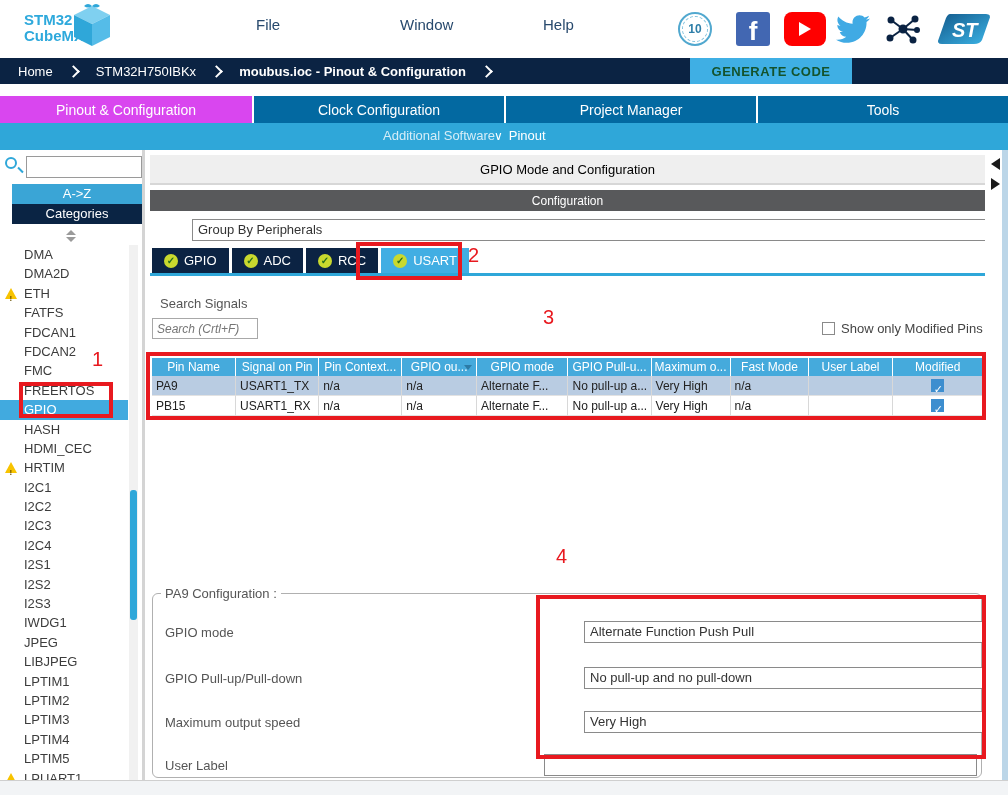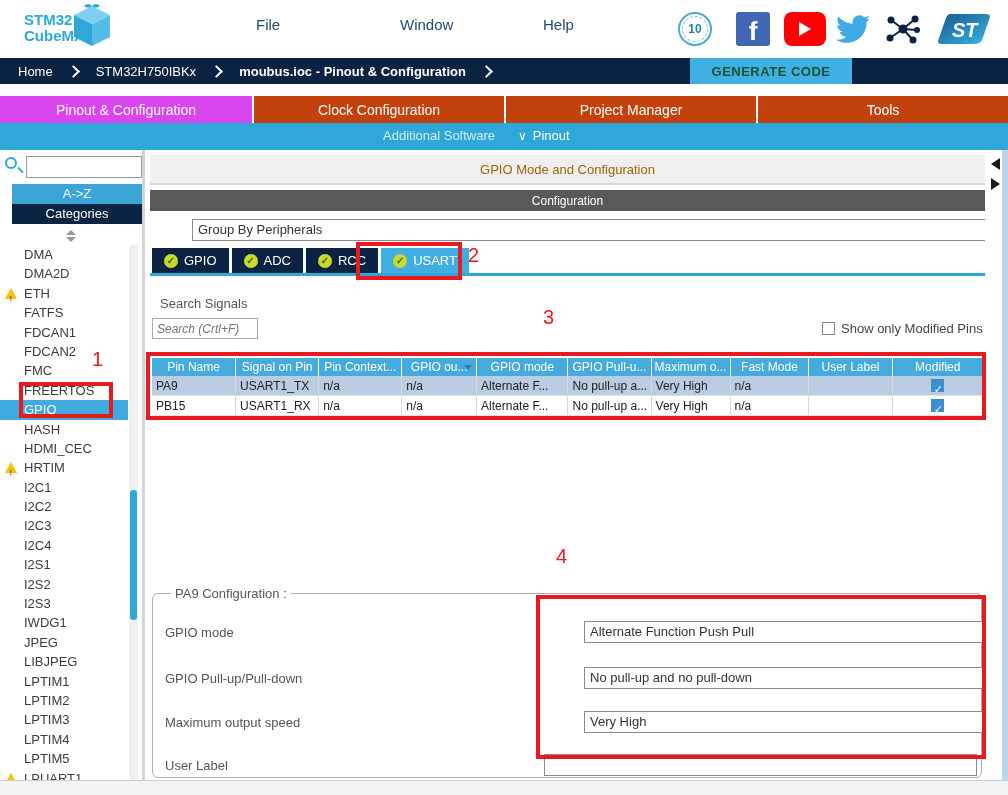--- a/index.html
+++ b/index.html
@@ -26,26 +26,26 @@
 
   
   .breadcrumb { position:absolute; left:0; top:58px; width:1008px; height:26px; background:#0b2343; display:flex; align-items:center; color:#fff; font-size:13px; }
   .bc-item { margin-left:18px; cursor:pointer; }
   .bc-chev { margin-left:16px; width:9px; height:9px; border-top:2px solid #fff; border-right:2px solid #fff; transform:rotate(45deg); }
   .bc-bold { font-weight:bold; }
   .gen-btn { position:absolute; left:690px; top:0; width:162px; height:26px; background:#3fafe4; color:#14532d; font-weight:bold; font-size:13px; letter-spacing:.5px; border:none; display:flex; align-items:center; justify-content:center; cursor:pointer; }
 
   
   .tabs { position:absolute; left:0; top:96px; width:1008px; height:27px; display:flex; }
-  .tab { width:252px; height:27px; background:#c2410c; color:#fff; font-size:14px; display:flex; align-items:center; justify-content:center; border-left:2px solid #fff; cursor:pointer; }
+  .tab { width:252px; height:27px; background:#0369a1; color:#fff; font-size:14px; display:flex; align-items:center; justify-content:center; border-left:2px solid #fff; cursor:pointer; }
   .tab:first-child { border-left:none; }
   .tab.active { background:#d946ef; }
   .subbar { position:absolute; left:0; top:123px; width:1008px; height:27px; background:#2fa7d9; }
   .addsoft { position:absolute; left:383px; top:5px; color:rgba(255,255,255,.8); font-size:13px; cursor:pointer; }
-  .pinout-toggle { position:absolute; left:518px; top:5px; color:#fff; font-size:13px; cursor:pointer; }
+  .pinout-toggle { position:absolute; left:494px; top:5px; color:#fff; font-size:13px; cursor:pointer; }
   .chev-down { display:inline-block; margin-right:6px; font-size:12px; }
 
   
   .sidebar { position:absolute; left:0; top:150px; width:145px; height:630px; background:#fff; border-right:3px solid #d4d4d4; }
   .side-search { position:absolute; left:26px; top:6px; width:116px; height:22px; border:1px solid #9a9a9a; font-size:12px; padding:0 4px; }
   .mag { position:absolute; left:5px; top:7px; width:12px; height:12px; border:2px solid #2fa7d9; border-radius:50%; }
   .mag::after { content:""; position:absolute; left:10px; top:10px; width:7px; height:2px; background:#2fa7d9; transform:rotate(45deg); }
   .btn-az { position:absolute; left:12px; top:34px; width:130px; height:20px; background:#3aa5d6; color:#fff; font-size:13px; text-align:center; line-height:20px; cursor:pointer; }
   .btn-cat { position:absolute; left:12px; top:54px; width:130px; height:20px; background:#0a2444; color:#fff; font-size:13px; text-align:center; line-height:20px; cursor:pointer; }
   .sort-ico { position:absolute; left:66px; top:80px; cursor:pointer; }
@@ -54,21 +54,21 @@
   .plist { position:absolute; left:0; top:95px; width:128px; height:535px; overflow:hidden; }
   .pitem { position:relative; height:19.4px; line-height:19.4px; font-size:13px; color:#3c3c3c; padding-left:24px; cursor:pointer; white-space:nowrap; }
   .pitem.sel { background:#41aadf; color:#fff; }
   .warn { position:absolute; left:5px; top:4px; width:0; height:0; border-left:6px solid transparent; border-right:6px solid transparent; border-bottom:11px solid #f7c300; }
   .warn::after { content:"!"; position:absolute; left:-1.5px; top:1px; font-size:8px; font-weight:bold; color:#6b5200; }
   .side-scroll { position:absolute; left:129px; top:95px; width:9px; height:535px; background:#f1f1f1; }
   .side-thumb { position:absolute; left:1px; top:245px; width:7px; height:130px; background:#2fa7d9; border-radius:3px; }
 
   
   .main { position:absolute; left:148px; top:150px; width:837px; height:630px; background:#fff; }
-  .mode-hdr { position:absolute; left:2px; top:5px; width:835px; height:30px; background:#efefef; border-bottom:2px solid #d7d7d7; color:#a16207; font-size:13px; display:flex; align-items:center; justify-content:center; }
+  .mode-hdr { position:absolute; left:2px; top:5px; width:835px; height:30px; background:#efefef; border-bottom:2px solid #d7d7d7; color:#000000; font-size:13px; display:flex; align-items:center; justify-content:center; }
   .conf-hdr { position:absolute; left:2px; top:40px; width:835px; height:21px; background:#58595b; color:#fff; font-size:12px; display:flex; align-items:center; justify-content:center; }
   .sel-box { position:relative; border:1px solid #8a8a8a; background:#fff; font-size:13px; color:#333; line-height:20px; padding:0 18px 0 5px; cursor:pointer; white-space:nowrap; overflow:hidden;margin-left:40px; }
   .sel-box::after { content:"∨"; position:absolute; right:6px; top:0; color:#777; font-size:11px; }
   .groupby { position:absolute; left:4px; top:69px; width:828px; height:22px; }
   .ptabs { position:absolute; left:4px; top:98px; height:25px; display:flex; gap:3px; }
   .ptab { height:25px; background:#0b2343; color:#fff; font-size:13px; display:flex; align-items:center; padding:0 12px; gap:6px; cursor:pointer; }
   .ptab.active { background:#41aee3; }
   .okchk { width:14px; height:14px; border-radius:50%; background:#c9d92e; color:#256d1b; font-size:10px; font-weight:bold; text-align:center; line-height:14px; }
   .blueline { position:absolute; left:2px; top:123px; width:835px; height:3px; background:#2fa7d9; }
   .srch-lbl { position:absolute; left:12px; top:146px; font-size:13px; color:#555; }
@@ -86,21 +86,21 @@
   .th:first-child { border-left:none; }
   .td { font-size:12px; height:20px; line-height:20px; padding-left:4px; border-left:1px solid #d8d8d8; border-bottom:1px solid #e2e2e2; overflow:hidden; white-space:nowrap; color:#222; display:flex; align-items:center; }
   .td:first-child { border-left:none; }
   .rsel { background:#b9cce2; }
   .td.center { justify-content:center; padding-left:0; }
   .c0{width:10%;} .c1{width:10%;} .c2{width:10%;} .c3{width:9%;} .c4{width:11%;} .c5{width:10%;} .c6{width:9.5%;} .c7{width:9.5%;} .c8{width:10%;} .c9{width:11%;}
   .sort-dn { position:absolute; right:4px; top:7px; width:0; height:0; border-left:4px solid transparent; border-right:4px solid transparent; border-top:5px solid #2c7ba6; }
 
   
   .pa9fs { position:absolute; left:4px; top:436px; width:830px; height:192px; border:1px solid #b0b0b0; border-radius:6px; }
-  .pa9fs legend { margin-left:18px; padding:0 4px; font-size:13px; color:#555; }
+  .pa9fs legend { margin-left:8px; padding:0 4px; font-size:13px; color:#555; }
   .frow-lbl { position:absolute; left:12px; font-size:13px; color:#555; }
   .frow-sel { position:absolute; left:391px; width:433px; height:22px; }
   .plain-input { position:absolute; left:391px; width:433px; height:22px; border:1px solid #8a8a8a; font-size:13px; padding:0 5px; }
 
   
   .right-strip { position:absolute; left:985px; top:150px; width:23px; height:630px; background:#fff; }
   .rs-edge { position:absolute; right:0; top:0; width:6px; height:630px; background:#bcd6e8; }
   .arr { position:absolute; left:6px; width:0; height:0; cursor:pointer; }
   .arr-l { top:8px; border-top:6px solid transparent; border-bottom:6px solid transparent; border-right:9px solid #1a1a1a; }
   .arr-r { top:28px; border-top:6px solid transparent; border-bottom:6px solid transparent; border-left:9px solid #1a1a1a; }

